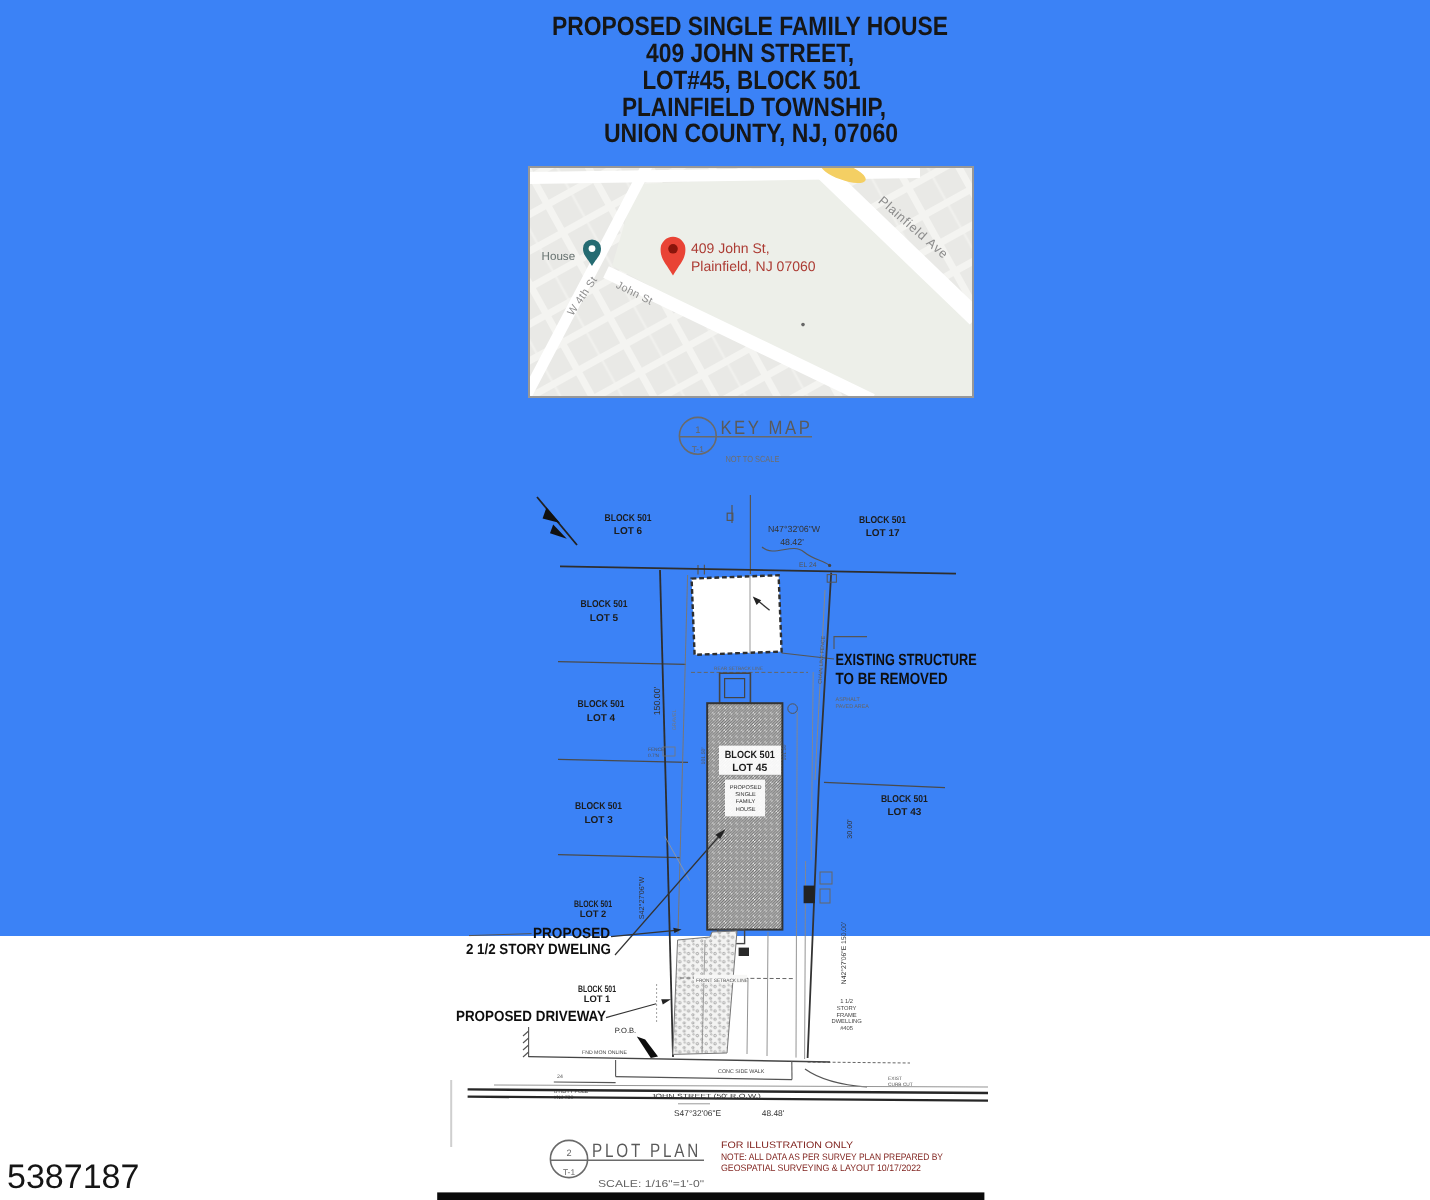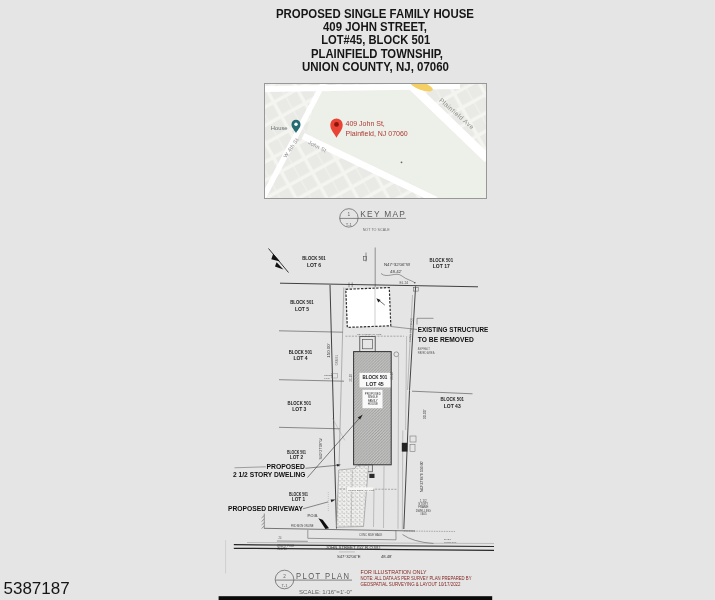--- a/index.html
+++ b/index.html
@@ -1,16 +1,16 @@
 <!DOCTYPE html>
 <html><head>
 <meta charset="utf-8">
 <style>
 html,body{margin:0;padding:0;width:715px;height:600px;background:#ffffff;overflow:hidden}
-#page{position:relative;width:715px;height:600px;background:#e5e5e5}
+#page{position:relative;width:715px;height:468px;background:#3b82f6}
 svg{position:absolute;top:0;left:0}
 text{font-family:"Liberation Sans",sans-serif}
 .ser{font-family:"Liberation Serif",serif;font-weight:bold;fill:#1c1c1c}
 </style>
 </head>
 <body>
 <div id="page">
 <svg width="715" height="600" viewBox="0 0 715 600">
 <defs>
 <pattern id="hatch" patternUnits="userSpaceOnUse" width="2.9" height="2.9">

